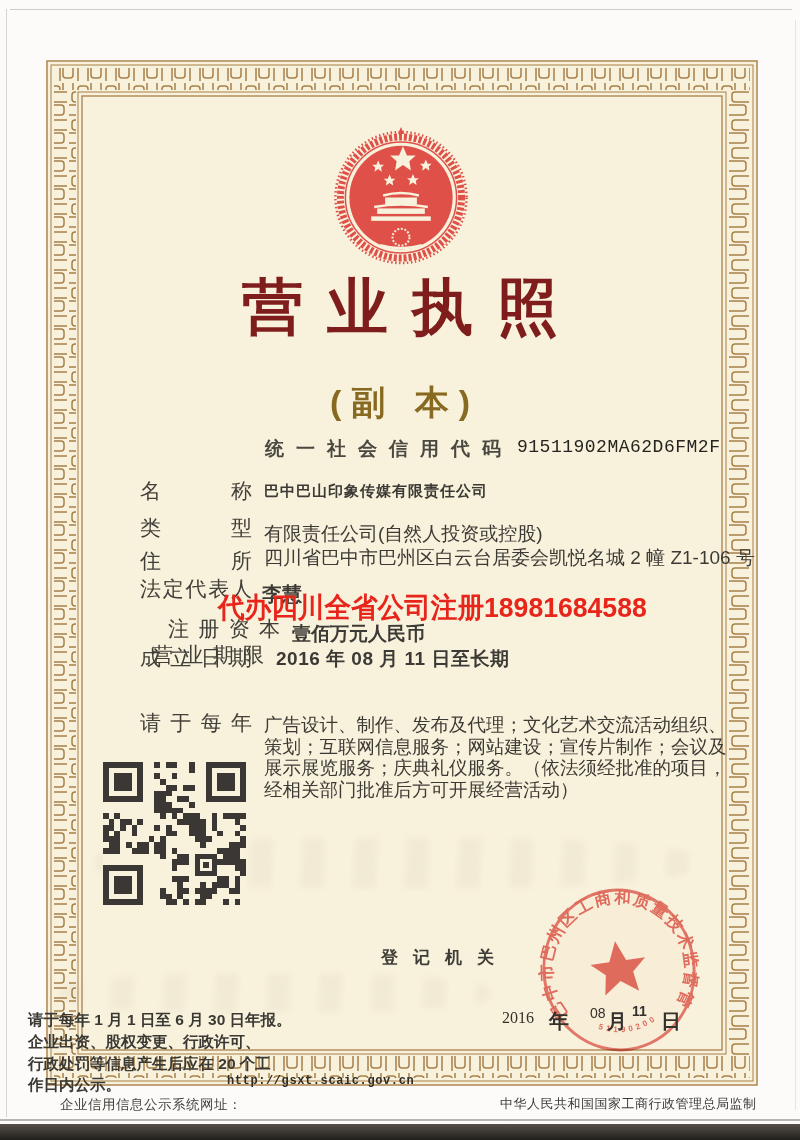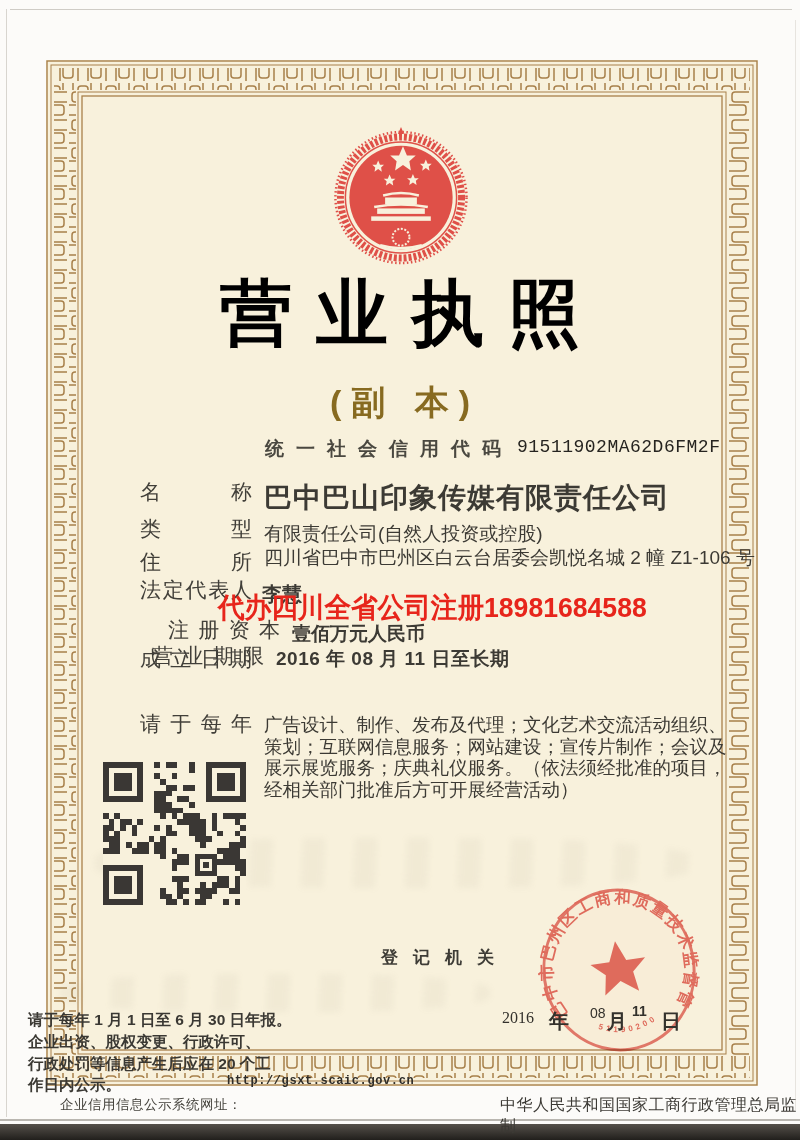--- a/index.html
+++ b/index.html
@@ -17,36 +17,36 @@
   .frame{position:absolute;left:46px;top:60px;width:712px;height:1026px;background:#f8f1dc;z-index:0;}
   .frame svg{display:block;}
 
   .ghost{position:absolute;filter:blur(3px);opacity:.5;border-radius:40%;z-index:1;
          background:repeating-linear-gradient(93deg,rgba(150,140,118,.14) 0 22px,rgba(150,140,118,0) 22px 52px);}
   .ghost1{left:95px;top:838px;width:600px;height:50px;}
   .ghost2{left:60px;top:974px;width:430px;height:38px;}
 
   .emblem{position:absolute;left:331px;top:126px;width:140px;height:143px;z-index:2;}
 
-  .title{position:absolute;left:0;right:0;top:277px;text-align:center;font-size:72px;line-height:1;
-         font-weight:900;color:#000000;letter-spacing:24px;padding-left:24px;z-index:2;}
+  .title{position:absolute;left:0;right:0;top:277px;text-align:center;font-size:61px;line-height:1;
+         font-weight:900;color:#7f1d1d;letter-spacing:24px;padding-left:24px;z-index:2;}
   .subtitle{position:absolute;left:0;right:0;top:380px;text-align:center;font-size:34px;font-weight:700;
             color:#876a20;letter-spacing:10px;padding-left:10px;z-index:2;}
 
   .credit-label{position:absolute;left:265px;top:436px;font-family:"Liberation Serif",serif;
                 font-size:19px;font-weight:600;letter-spacing:12px;color:#4a4840;z-index:2;}
   .credit-code{position:absolute;left:517px;top:437px;font-family:"Liberation Mono",monospace;
                font-size:18px;color:#262420;letter-spacing:.5px;z-index:2;}
 
   .row{position:absolute;left:140px;display:flex;z-index:2;}
-  .row .lbl{width:112px;flex:0 0 112px;font-family:Liberation Serif, serif;font-size:21px;font-weight:500;
+  .row .lbl{width:112px;flex:0 0 112px;font-family:Liberation Mono, monospace;font-size:21px;font-weight:500;
             color:#413f39;line-height:1;text-align:justify;text-align-last:justify;}
   .row .val{margin-left:12px;font-size:19px;font-weight:500;color:#3c3a34;line-height:1.15;
             white-space:nowrap;position:relative;}
-  .row-name{top:482px;}    .row-name .val{font-size:28px;font-weight:700;letter-spacing:1px;}
+  .row-name{top:482px;}    .row-name .val{font-size:15px;font-weight:700;letter-spacing:1px;}
   .row-type{top:519px;}    .row-type .val{top:4px;}
   .row-addr{top:552px;}    .row-addr .val{top:-5px;}
   .row-legal{top:580px;}   .row-legal .val{top:3px;font-size:20px;font-weight:600;margin-left:10px;}
   .row-cap{top:620px;margin-left:28px;}     .row-cap .val{top:3px;font-weight:600;}
   .row-est{top:649px;flex-direction:column;}     .row-est .val{top:2px;font-weight:700;letter-spacing:.5px;}
   .row-term{top:646px;margin-left:12px;}    .row-term .val{top:2px;font-weight:700;letter-spacing:.5px;}
   .row-scope{top:714px;}   .row-scope .val{white-space:normal;width:478px;font-size:18.5px;line-height:21.5px;top:0;}
 
   .watermark{position:absolute;left:218px;top:589px;font-size:28px;font-weight:700;color:#e7251b;
              white-space:nowrap;transform:scaleX(.95);transform-origin:left top;z-index:6;}
@@ -69,21 +69,21 @@
 
   .notice{position:absolute;left:28px;top:1009px;z-index:6;color:#3a3833;font-size:15.5px;font-weight:600;
           line-height:21.8px;}
   .notice div{white-space:nowrap;}
 
   .site-url{position:absolute;left:227px;top:1074px;z-index:6;font-family:"Liberation Mono",monospace;
             font-size:12px;font-weight:700;letter-spacing:.6px;color:#2e2c28;}
   .site-label{position:absolute;left:60px;top:1096px;z-index:2;font-family:"Liberation Serif",serif;
               font-size:13.5px;font-weight:500;letter-spacing:.5px;color:#44423c;}
   .issuer{position:absolute;left:500px;top:1095px;z-index:2;font-family:"Liberation Serif",serif;
-          font-size:16px;font-weight:500;letter-spacing:.5px;color:#3c3a35;}
+          font-size:13px;font-weight:500;letter-spacing:.5px;color:#3c3a35;}
 </style>
 </head>
 <body>
 
 <div class="page">
 
   <div class="scan-top"></div>
   <div class="scan-left"></div>
   <div class="scan-right"></div>
   <div class="scan-edge-line"></div>

